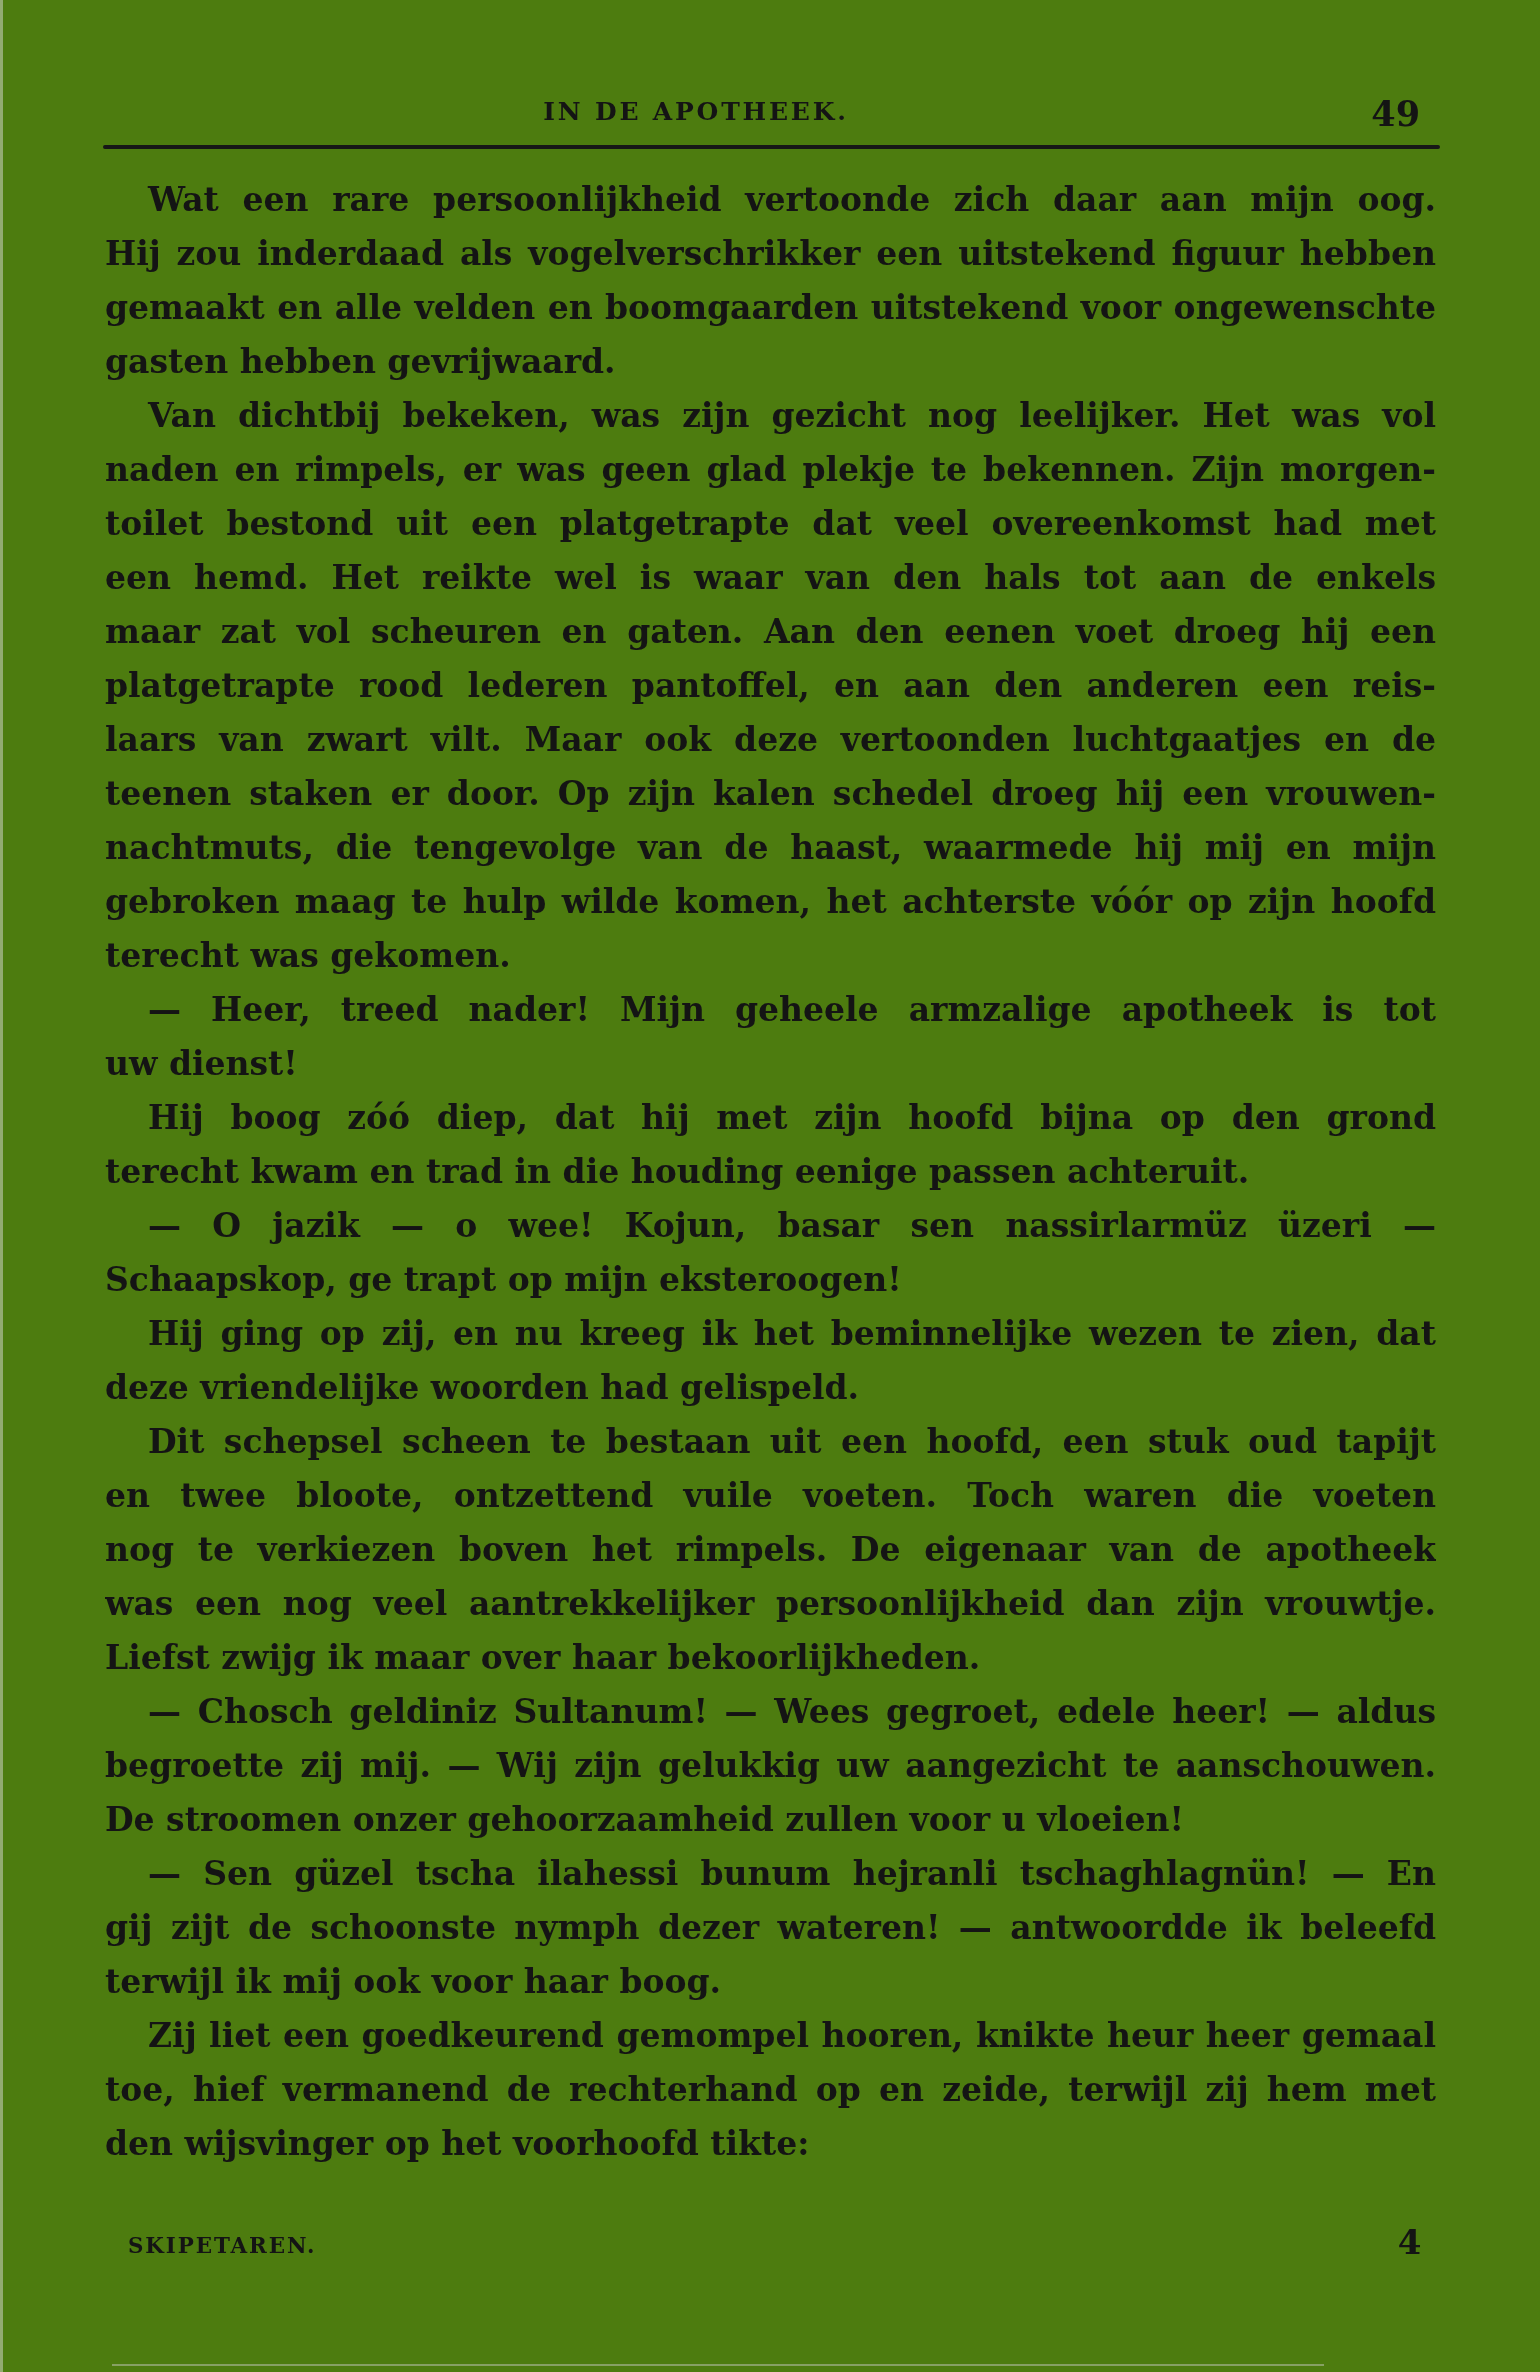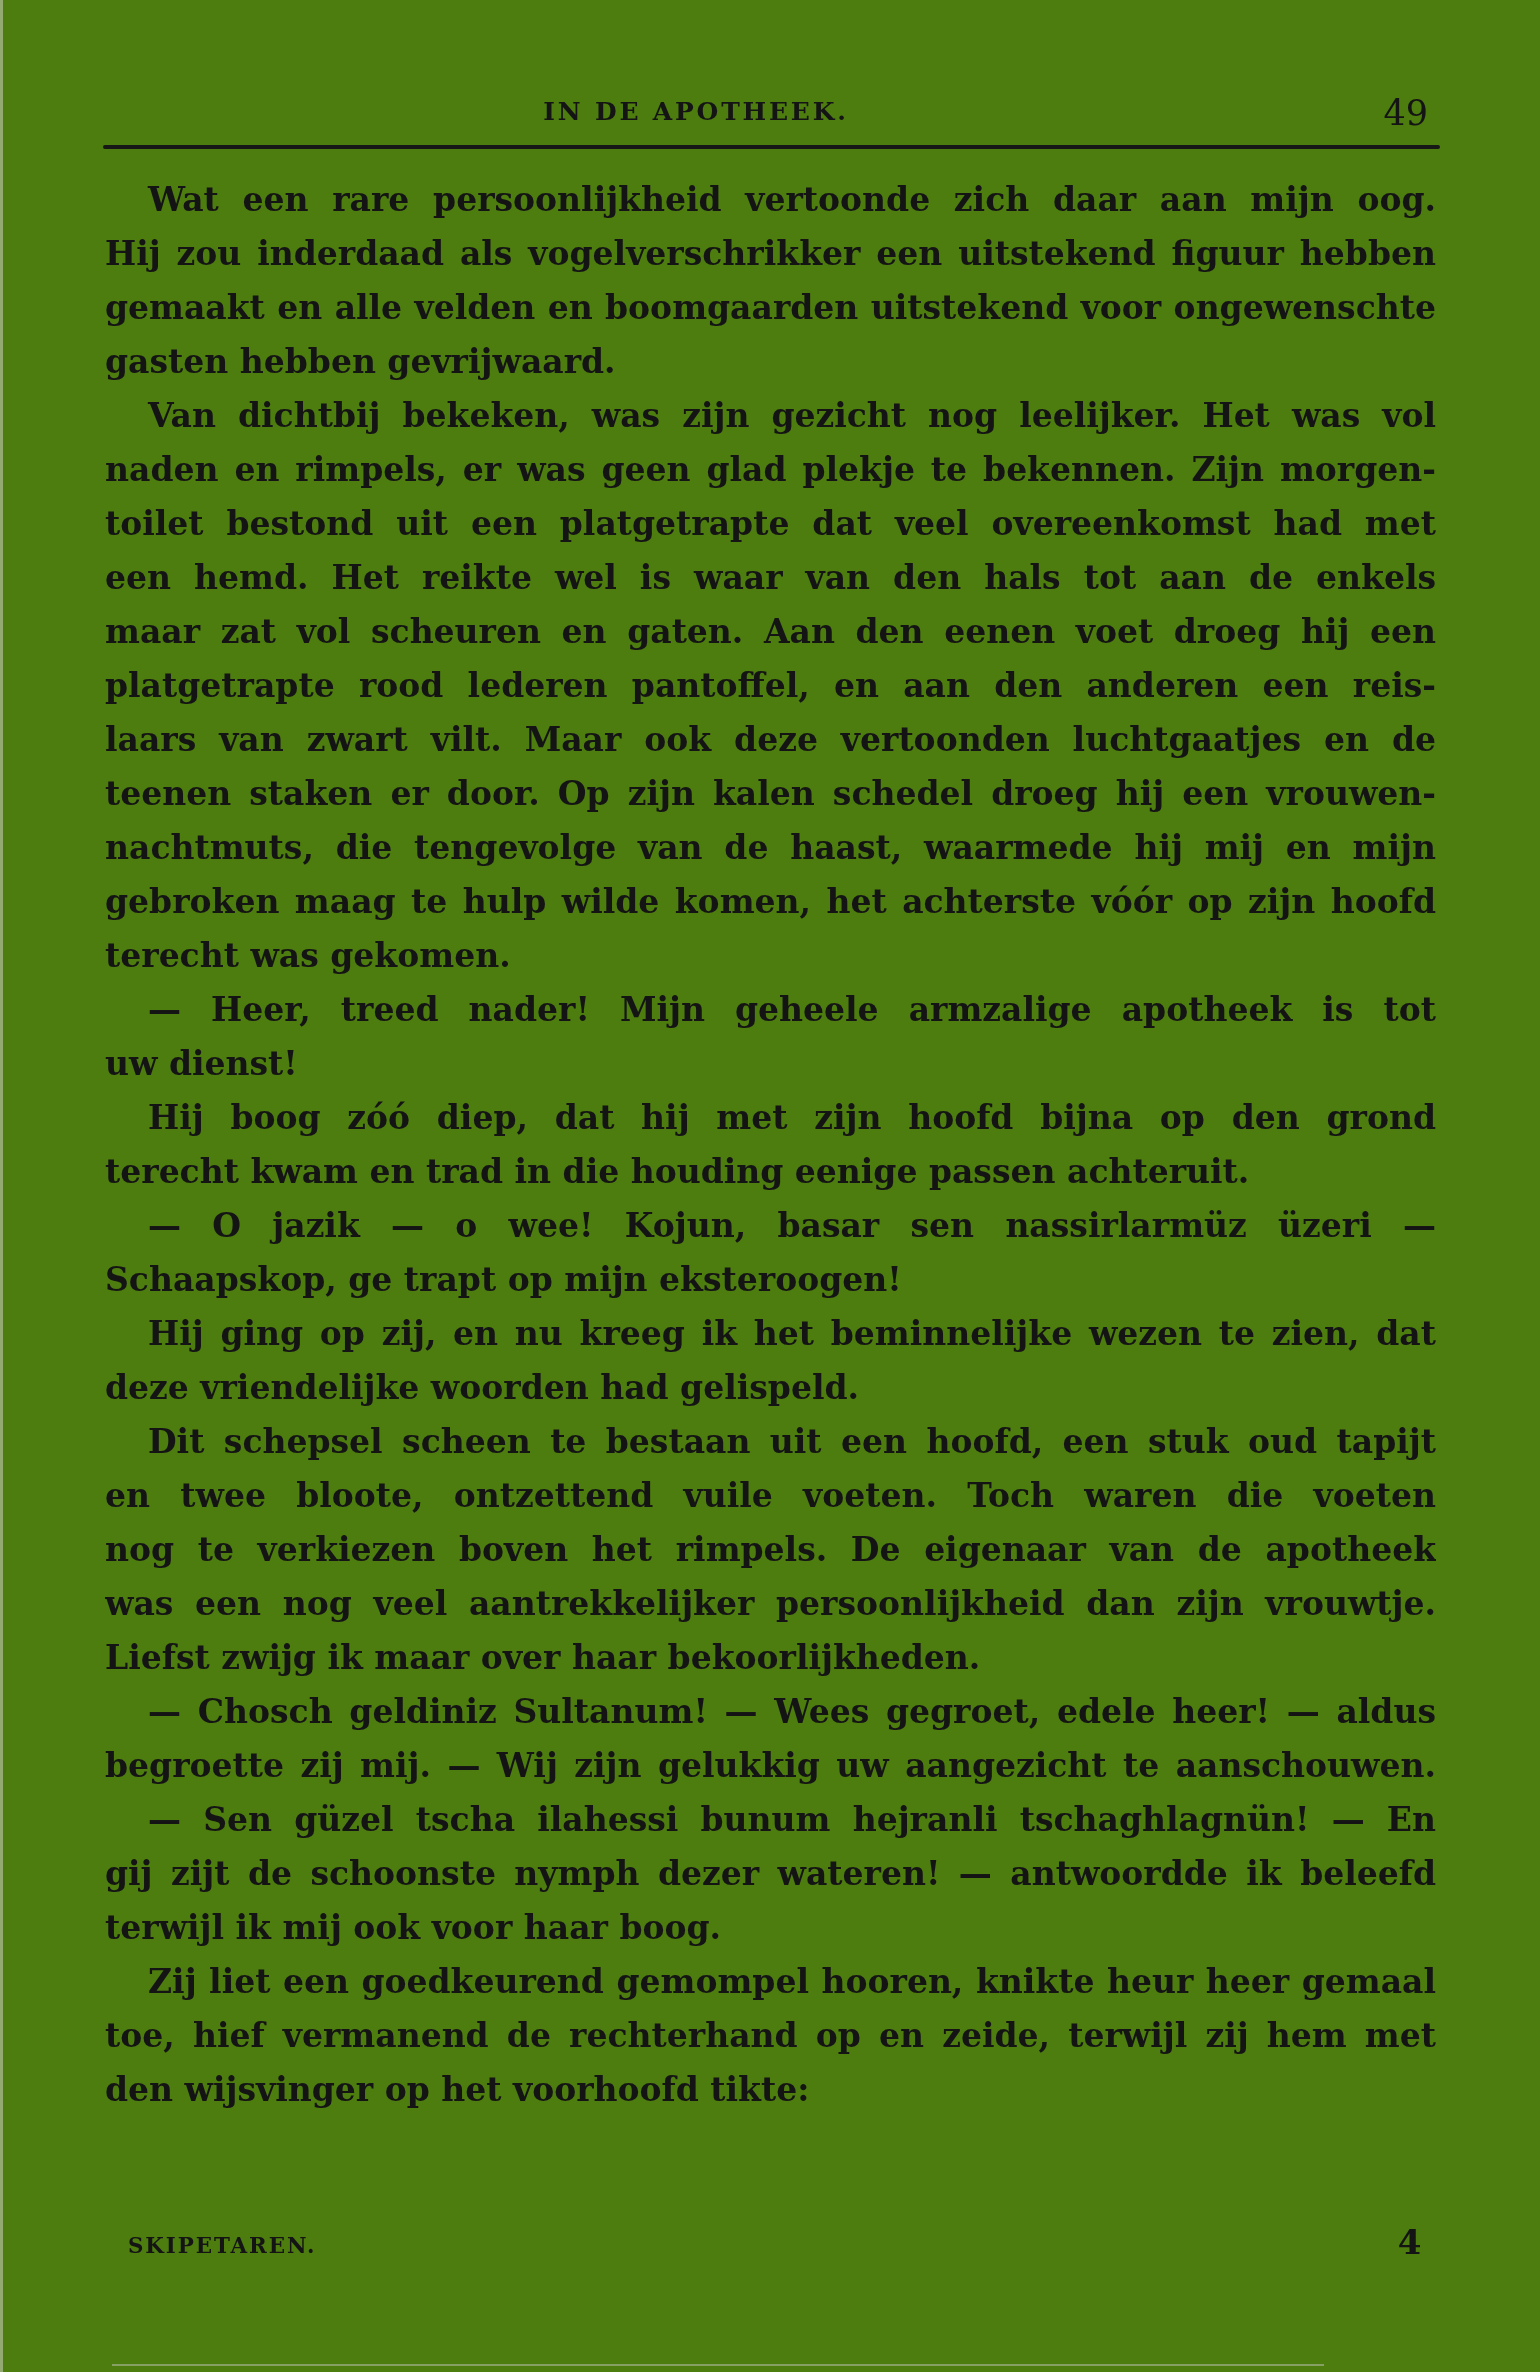--- a/index.html
+++ b/index.html
@@ -30,24 +30,24 @@
     right: 149px;
     top: 3.7px;
     text-align: center;
     font-size: 25px;
     font-weight: 700;
     letter-spacing: 2.8px;
     white-space: nowrap;
   }
   .page-number {
     position: absolute;
-    right: 8px;
+    right: 16px;
     top: 0;
     font-size: 35px;
-    font-weight: 400;
+    font-weight: 700;
   }
   .header-rule {
     position: absolute;
     top: 145px;
     left: 103px;
     width: 1337px;
     height: 3.7px;
     background: #171717;
     border-radius: 1.9px;
   }
@@ -165,20 +165,21 @@
       <div class="para">
         <div class="ln first">Dit schepsel scheen te bestaan uit een hoofd, een stuk oud tapijt</div>
         <div class="ln">en twee bloote, ontzettend vuile voeten. Toch waren die voeten</div>
         <div class="ln">nog te verkiezen boven het rimpels. De eigenaar van de apotheek</div>
         <div class="ln">was een nog veel aantrekkelijker persoonlijkheid dan zijn vrouwtje.</div>
         <div class="ln last">Liefst zwijg ik maar over haar bekoorlijkheden.</div>
       </div>
       <div class="para">
         <div class="ln first">— Chosch geldiniz Sultanum! — Wees gegroet, edele heer! — aldus</div>
         <div class="ln">begroette zij mij. — Wij zijn gelukkig uw aangezicht te aanschouwen.</div>
+        <div class="ln last">De stroomen onzer gehoorzaamheid zullen voor u vloeien!</div>
       </div>
       <div class="para">
         <div class="ln first">— Sen güzel tscha ilahessi bunum hejranli tschaghlagnün! — En</div>
         <div class="ln">gij zijt de schoonste nymph dezer wateren! — antwoordde ik beleefd</div>
         <div class="ln last">terwijl ik mij ook voor haar boog.</div>
       </div>
       <div class="para">
         <div class="ln first">Zij liet een goedkeurend gemompel hooren, knikte heur heer gemaal</div>
         <div class="ln">toe, hief vermanend de rechterhand op en zeide, terwijl zij hem met</div>
         <div class="ln last">den wijsvinger op het voorhoofd tikte:</div>

